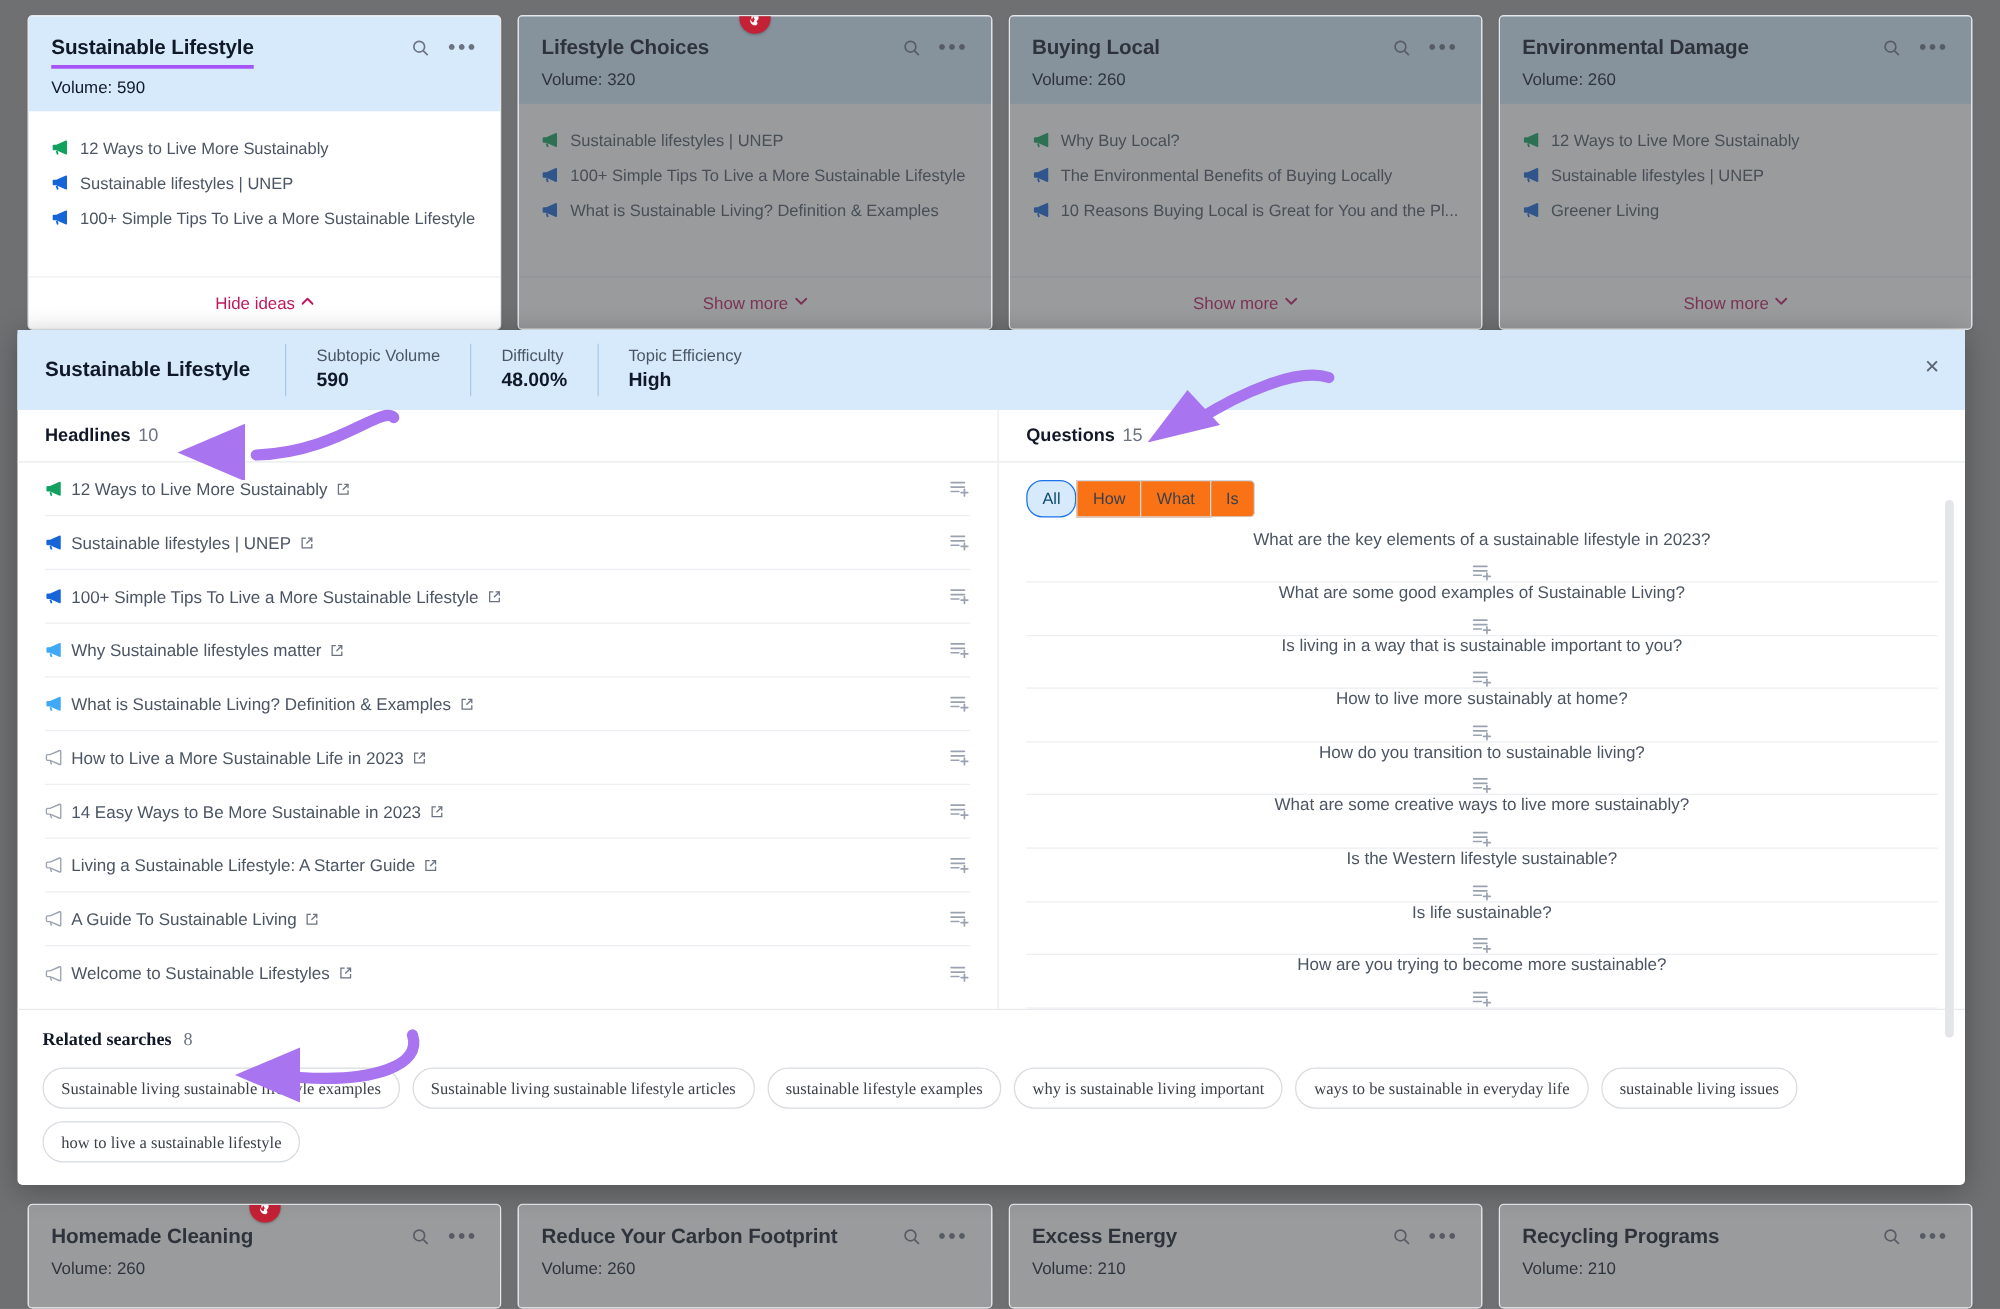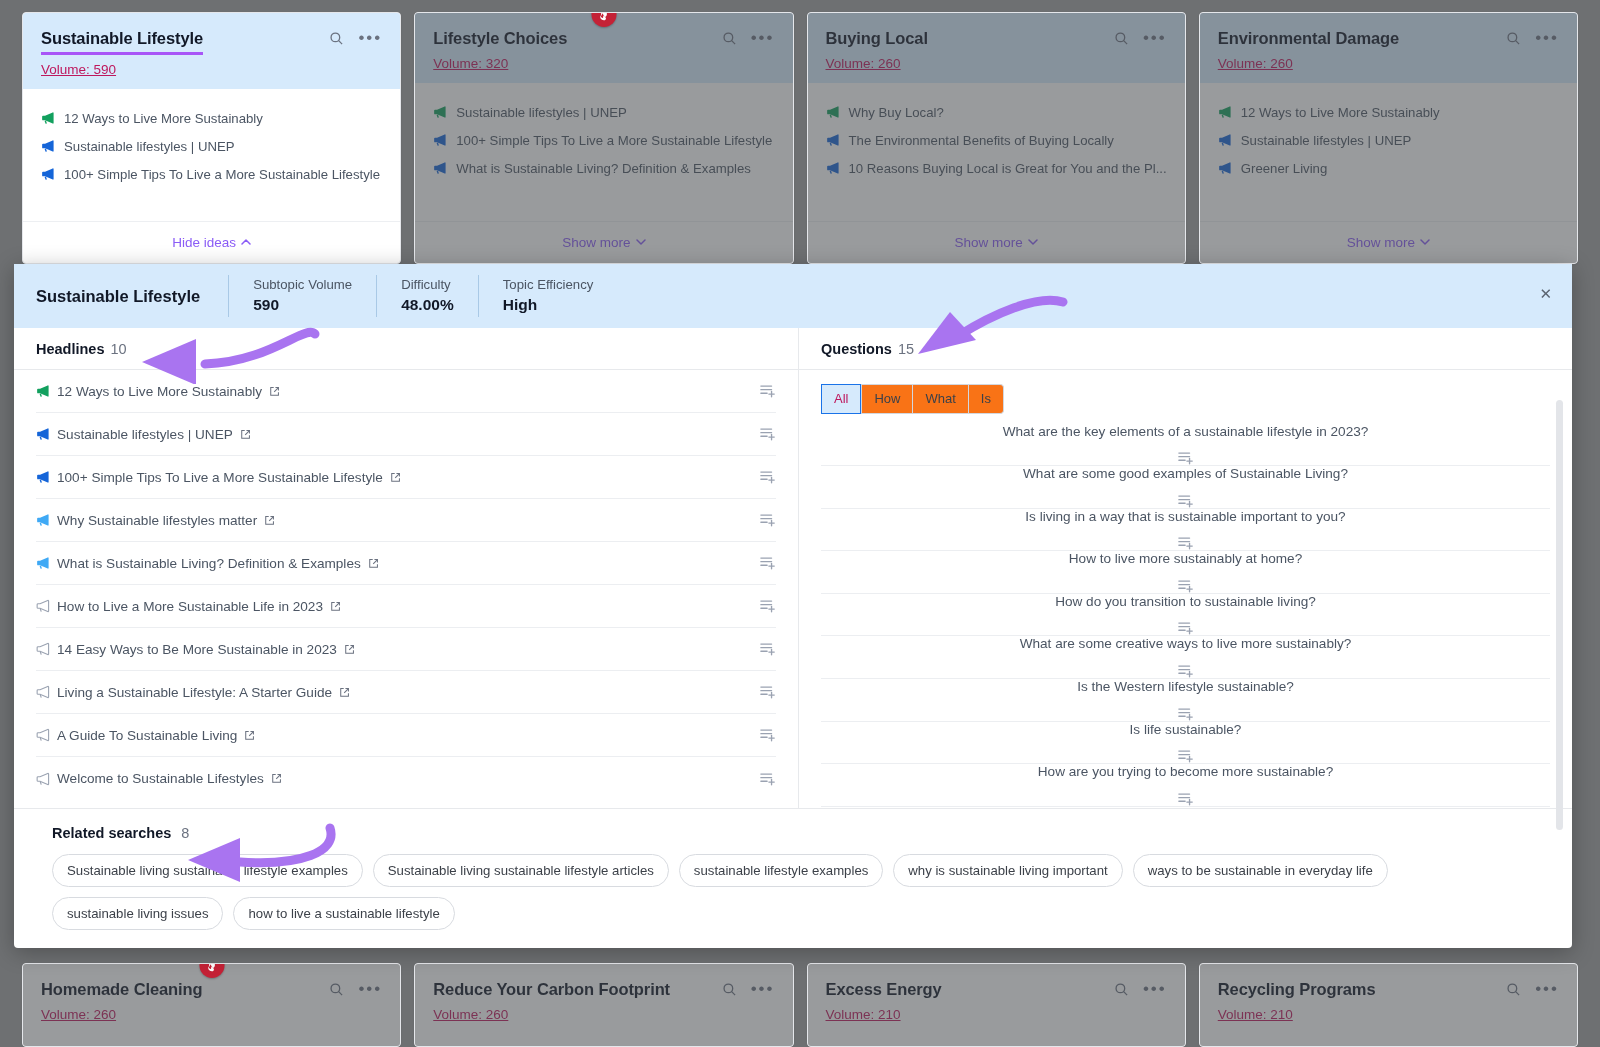--- a/index.html
+++ b/index.html
@@ -35,28 +35,28 @@
   .card-title {
     font-size: 16.5px; font-weight: bold; color: #111827;
     letter-spacing: -0.1px; flex: 1; line-height: 1.2;
   }
   .card-title.underlined {
     display: inline-block; flex: none;
     border-bottom: 3.5px solid #a855f7; padding-bottom: 3px;
   }
   .card-head-icons { display: flex; align-items: center; gap: 14px; margin-left: auto; padding-top: 2px; }
   .ico { color: #6b7280; display: inline-flex; }
-  .card-volume { font-size: 13.5px; color: #be185d; margin-top: 7px; text-decoration: underline; }
+  .card-volume { font-size: 13.5px; color: #0f172a; margin-top: 7px; }
   .card-body { padding: 22px 18px 0 18px; }
   .idea { display: flex; align-items: center; gap: 9px; margin-bottom: 13px; font-size: 13.2px; color: #4b5563; }
   .idea:last-child { margin-bottom: 0; }
   .card-foot {
     position: absolute; bottom: 0; left: 0; right: 0; height: 42px;
     display: flex; align-items: center; justify-content: center;
-    border-top: 1px solid #edeff2; font-size: 13.5px; color: #8b5cf6;
+    border-top: 1px solid #edeff2; font-size: 13.5px; color: #be185d;
     cursor: pointer;
   }
   .chev { font-size: 10px; margin-left: 5px; }
 
   .flame-badge {
     position: absolute; top: -11px; left: 50%; transform: translateX(-50%);
     width: 25px; height: 25px; border-radius: 50%;
     background: #c42136; display: flex; align-items: center; justify-content: center;
     z-index: 7; box-shadow: 0 1px 2px rgba(0,0,0,.25);
   }
@@ -111,36 +111,36 @@
   .addlist { color: #9aa2b1; display: inline-flex; cursor: pointer; }
 
   .q-filters { display: flex; padding: 14px 22px 10px 22px; }
   .pill {
     font-size: 13px; padding: 4px 12px; border: 1px solid #d3d7de; color: #3c4149;
     background: #f97316; cursor: pointer; line-height: 1.5;
   }
   .pill:first-child { border-radius: 4px 0 0 4px; }
   .pill:last-child { border-radius: 0 4px 4px 0; }
   .pill + .pill { border-left: none; }
-  .pill.active { background: #d6eafc; border-color: #1a73e8; color: #be185d; border-radius: 0; }
+  .pill.active { background: #d6eafc; border-color: #1a73e8; color: #0c4a6e; border-radius: 13px; }
   .pill.active + .pill { border-left: 1px solid #d3d7de; }
 
   .q-list { flex: 1; overflow: hidden; padding: 0 22px 0 22px; }
   .q-row {
     display: flex; align-items: center; height: 42.6px;
     border-bottom: 1px solid #eceef1; font-size: 13.6px; color: #4b5563; flex-direction: column;
   }
   .q-row .txt { flex: 1; }
   .q-scroll {
     position: absolute; right: 9px; top: 72px; width: 7px; height: 430px;
     background: #e3e5e9; border-radius: 4px;
   }
 
   
-  .related { border-top: 1px solid #e7e9ec; padding: 16px 22px 18px 38px; flex: none; }
+  .related { border-top: 1px solid #e7e9ec; padding: 16px 22px 18px 20px; flex: none; font-family: Liberation Serif, serif; }
   .rel-head { font-size: 14.5px; color: #111827; margin-bottom: 13px; }
   .rel-head b { font-weight: bold; margin-right: 6px; }
   .rel-head .cnt { color: #6b7280; }
   .chips { display: flex; flex-wrap: wrap; gap: 10px; }
   .chip {
     border: 1px solid #d8dbe0; border-radius: 40px; padding: 6px 14px;
     font-size: 13.2px; color: #3c4149; background: #fff; cursor: pointer; line-height: 1.45;
   }
 
   

